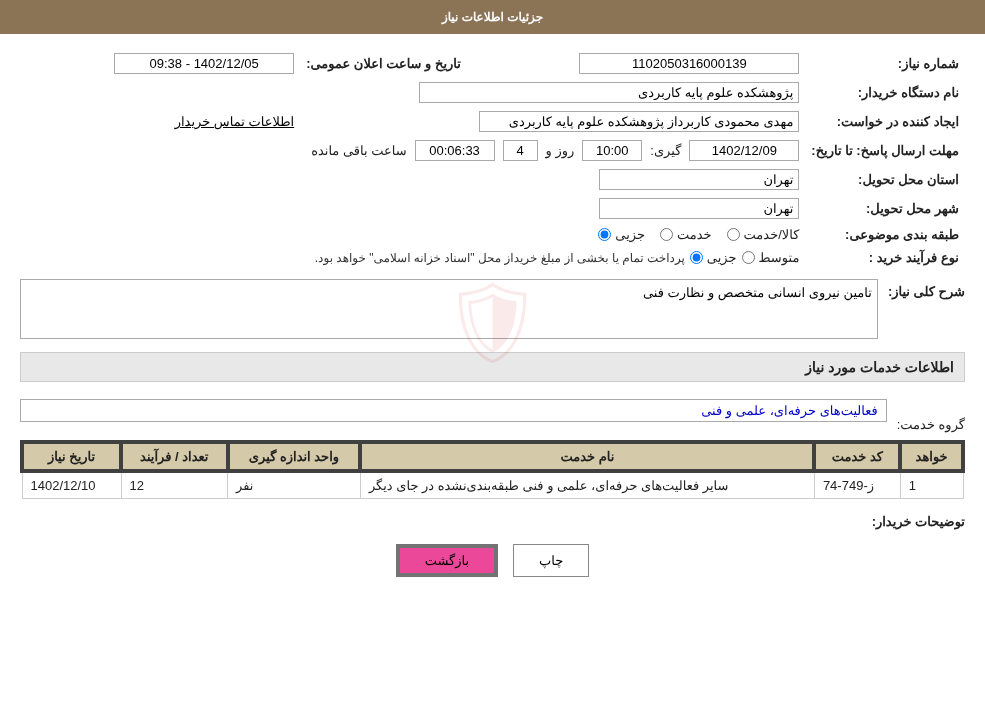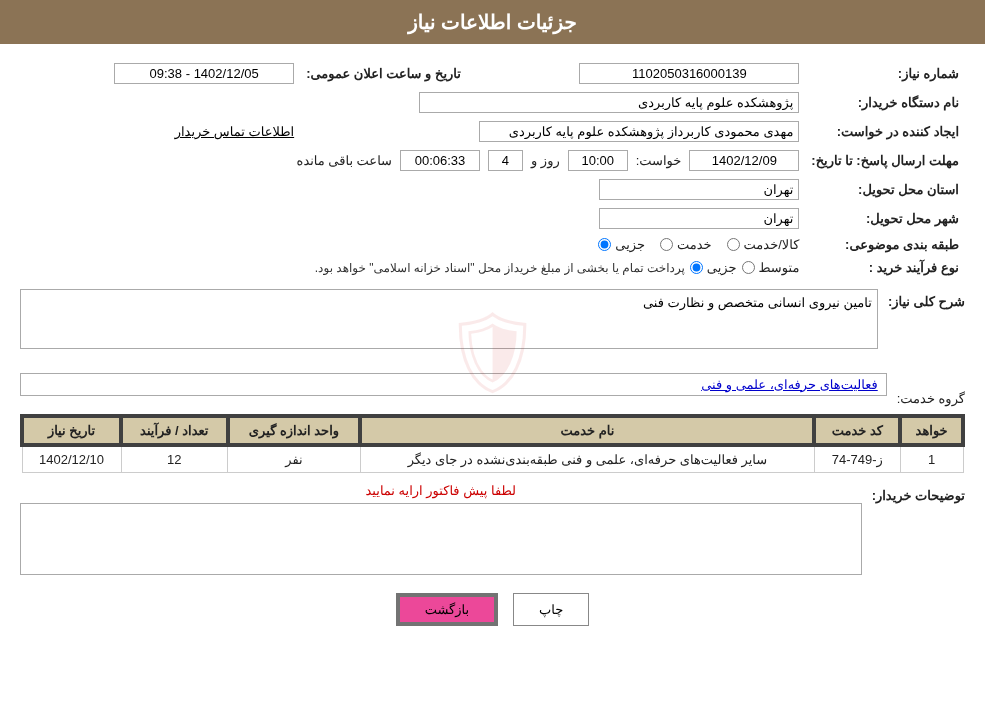--- a/index.html
+++ b/index.html
@@ -14,21 +14,21 @@
       width: 985px;
       min-height: 703px;
       background: #fff;
       margin: 0 auto;
     }
     .header-bar {
       background: #8B7355;
       color: #fff;
       text-align: center;
       padding: 10px 0;
-      font-size: 20px;
+      font-size: 12px;
       font-weight: bold;
     }
     .main-content {
       padding: 15px 20px;
     }
     .info-table {
       width: 100%;
       border-collapse: collapse;
       margin-bottom: 10px;
     }
@@ -100,21 +100,21 @@
       background: #d4c9a8;
       border: 4px solid #404040;
       padding: 5px 8px;
       text-align: center;
       font-weight: bold;
       font-size: 13px;
     }
     .data-table td {
       border: 1px solid #ccc;
       padding: 5px 8px;
-      text-align: center;
+      text-align: left;
       font-size: 13px;
     }
     .data-table tr:nth-child(even) td {
       background: #f9f9f9;
     }
     .note-text {
       color: #c00;
       font-size: 13px;
       margin-bottom: 5px;
     }
@@ -248,21 +248,21 @@
         </td>
         <td class="value-cell">
           <span class="link-blue">اطلاعات تماس خریدار</span>
         </td>
       </tr>
       <tr>
         <td class="label-cell">مهلت ارسال پاسخ: تا تاریخ:</td>
         <td class="value-cell" colspan="3">
           <div class="row-flex">
             <input type="text" style="width: 110px; text-align: center;" value="1402/12/09">
-            <span>خواست:</span>
+            <span>گیری:</span>
             <input type="text" style="width: 60px; text-align: center;" value="10:00">
             <span>روز و</span>
             <input type="text" style="width: 35px; text-align: center;" value="4">
             <input type="text" style="width: 80px; text-align: center;" value="00:06:33">
             <span>ساعت باقی مانده</span>
           </div>
         </td>
       </tr>
       <tr>
         <td class="label-cell">استان محل تحویل:</td>
@@ -314,25 +314,26 @@
     </tbody>
       </table>
 
     <div class="شرح-section">
       <div class="شرح-label">شرح کلی نیاز:</div>
       <div class="شرح-box">
         <textarea class="textarea-box" rows="3" style="">تامین نیروی انسانی متخصص و نظارت فنی</textarea>
       </div>
     </div>
 
+    <div class="section-header">اطلاعات خدمات مورد نیاز</div>
 
     <div class="service-group-row">
       <span class="service-group-label">گروه خدمت:</span>
       <div class="service-group-value">
-        <span style="color:#0000cc; text-decoration:underline; cursor:pointer;">فعالیت‌های حرفه‌ای، علمی و فنی</span>
+        <span style="color:#0000cc; cursor:pointer;">فعالیت‌های حرفه‌ای، علمی و فنی</span>
       </div>
     </div>
 
     <table class="data-table">
       <thead>
         <tr>
           <th>خواهد</th>
           <th>کد خدمت</th>
           <th>نام خدمت</th>
           <th>واحد اندازه گیری</th>
@@ -347,24 +348,20 @@
       <td style="">سایر فعالیت‌های حرفه‌ای، علمی و فنی طبقه‌بندی‌نشده در جای دیگر</td>
       <td>نفر</td>
       <td>12</td>
       <td>1402/12/10</td>
     </tr>
         </tbody>
     </table>
 
     <div class="توضیحات-section">
       <div class="توضیحات-label">توضیحات خریدار:</div>
-      <div class="توضیحات-box">
-        <div class="note-text" style="text-align:center; margin-bottom:5px;">لطفا پیش فاکتور ارایه نمایید</div>
-        <textarea class="textarea-box" rows="4" style=""></textarea>
-      </div>
     </div>
 
     <div class="buttons-row">
       <button class="btn btn-print">چاپ</button>
       <button class="btn btn-back">بازگشت</button>
     </div>
   </div>
 </div>
 
 </body></html>

